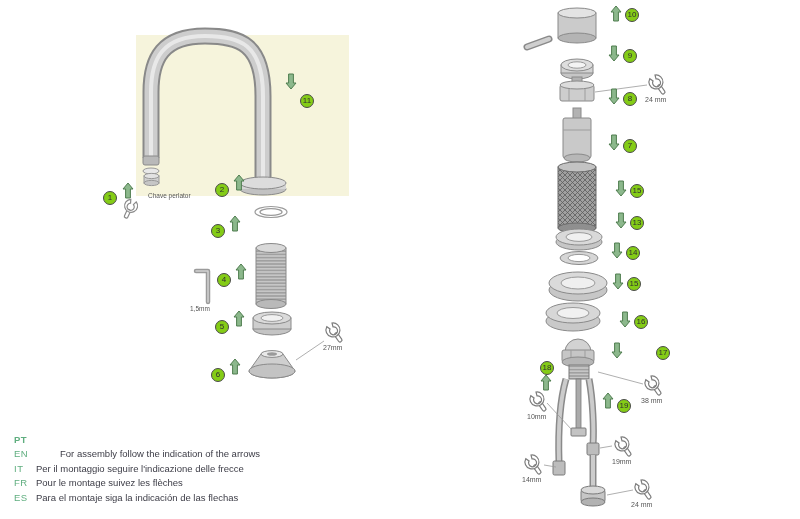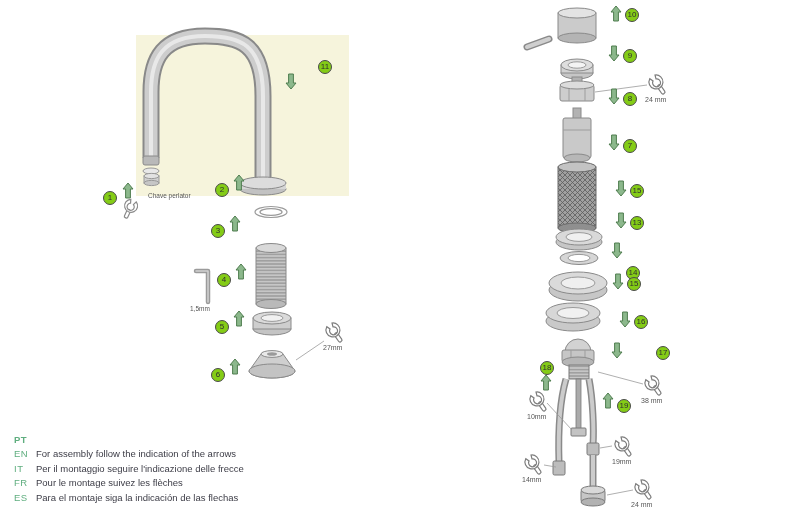--- a/index.html
+++ b/index.html
@@ -244,28 +244,28 @@
       </g>
     </svg>
 
   <div id="callout-layer" class="overlay">
       <div class="callout" style="left: 103px; top: 191px;">1</div>
       <div class="callout" style="left: 215px; top: 183px;">2</div>
       <div class="callout" style="left: 211px; top: 224px;">3</div>
       <div class="callout" style="left: 217px; top: 273px;">4</div>
       <div class="callout" style="left: 215px; top: 320px;">5</div>
       <div class="callout" style="left: 211px; top: 368px;">6</div>
-      <div class="callout" style="left: 300px; top: 60px; margin-left: 18px;">11</div>
+      <div class="callout" style="left: 300px; top: 94px;">11</div>
       <div class="callout" style="left: 625px; top: 8px;">10</div>
       <div class="callout" style="left: 623px; top: 49px;">9</div>
       <div class="callout" style="left: 623px; top: 92px;">8</div>
       <div class="callout" style="left: 623px; top: 139px;">7</div>
       <div class="callout" style="left: 630px; top: 184px;">15</div>
       <div class="callout" style="left: 630px; top: 216px;">13</div>
-      <div class="callout" style="left: 626px; top: 246px; margin-top: 20px;">14</div>
+      <div class="callout" style="left: 626px; top: 246px;">14</div>
       <div class="callout" style="left: 627px; top: 277px;">15</div>
       <div class="callout" style="left: 634px; top: 315px;">16</div>
       <div class="callout" style="left: 656px; top: 346px;">17</div>
       <div class="callout" style="left: 530px; top: 361px; margin-left: 10px;">18</div>
       <div class="callout" style="left: 617px; top: 399px;">19</div>
     </div>
   <div id="label-layer" class="overlay">
       <span class="wlabel" style="left: 323px; top: 344px;">27mm</span>
       <span class="wlabel" style="left: 645px; top: 96px;">24 mm</span>
       <span class="wlabel" style="left: 641px; top: 397px;">38 mm</span>
@@ -276,21 +276,21 @@
       <span class="plabel" style="left: 148px; top: 192px;">Chave perlator</span>
       <span class="plabel" style="left: 190px; top: 305px;">1,5mm</span>
     </div>
 
   <div class="instructions">
     <div class="instr-row">
       <span class="instr-code" style="color: rgb(95, 174, 127); font-weight: bold;">PT</span>
     </div>
     <div class="instr-row">
       <span class="instr-code" style="color: rgb(95, 174, 127);">EN</span>
-      <span class="instr-text" style="color: rgb(60, 60, 70);">For assembly follow the indication of the arrows</span>
+      <span class="instr-text" style="color: rgb(60, 60, 70); margin-left: 24px;">For assembly follow the indication of the arrows</span>
     </div>
     <div class="instr-row">
       <span class="instr-code" style="color: rgb(95, 174, 127);">IT</span>
       <span class="instr-text" style="color: rgb(60, 60, 70);">Per il montaggio seguire l'indicazione delle frecce</span>
     </div>
     <div class="instr-row">
       <span class="instr-code" style="color: rgb(95, 174, 127);">FR</span>
       <span class="instr-text" style="color: rgb(60, 60, 70);">Pour le montage suivez les flèches</span>
     </div>
     <div class="instr-row">

